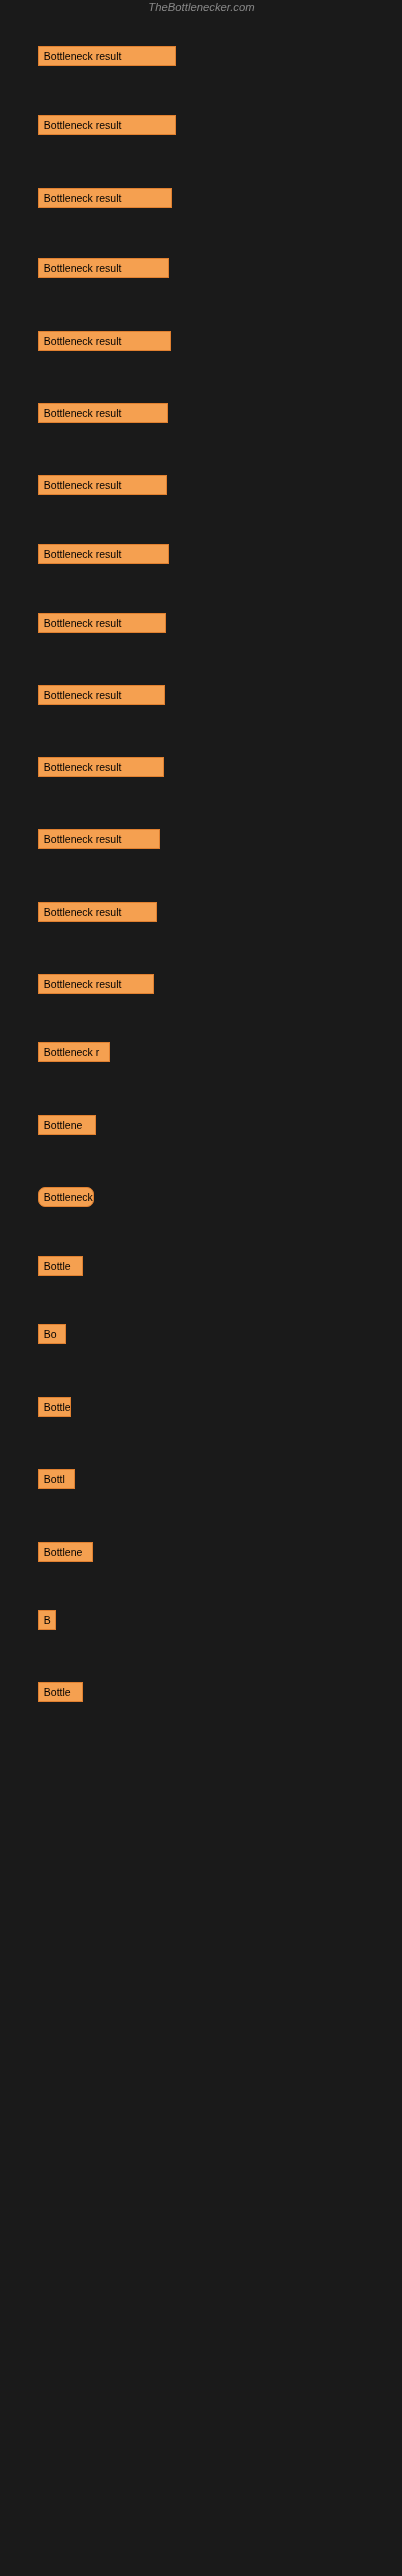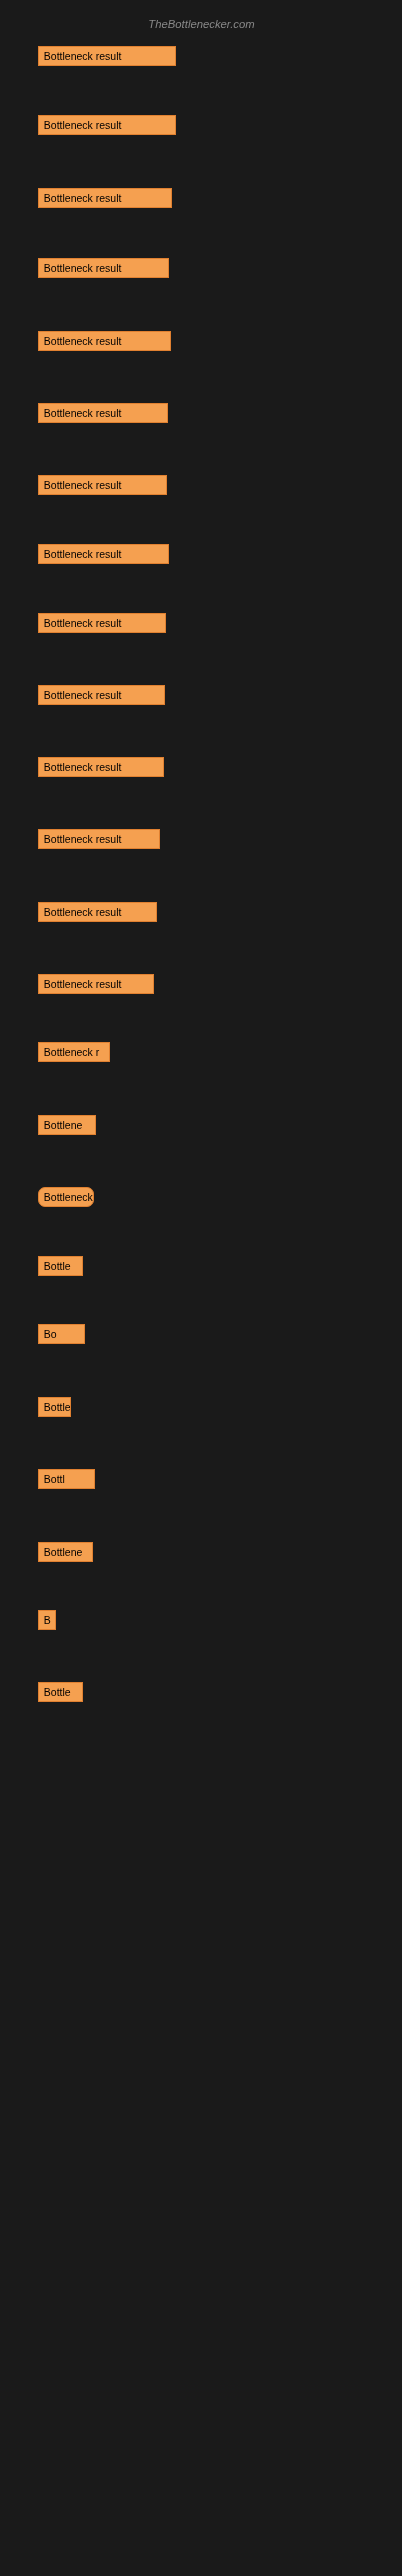--- a/index.html
+++ b/index.html
@@ -17,21 +17,21 @@
     }
 
     .site-title {
       position: absolute;
       top: 0;
       left: 0;
       width: 100%;
       text-align: center;
       color: #888;
       font-size: 11.3px;
-      padding: 18px 0;
+      padding: 1px 0;
       font-style: italic;
     }
 
     .bottleneck-item {
       position: absolute;
       left: 12px;
       background-color: #f5a050;
       color: #000;
       font-size: 10.5px;
       font-weight: normal;
@@ -58,19 +58,19 @@
 <div class="bottleneck-item" style="top: 613px; width: 128px;">Bottleneck result</div>
 <div class="bottleneck-item" style="top: 685px; width: 127px;">Bottleneck result</div>
 <div class="bottleneck-item" style="top: 757px; width: 126px;">Bottleneck result</div>
 <div class="bottleneck-item" style="top: 829px; width: 122px;">Bottleneck result</div>
 <div class="bottleneck-item" style="top: 902px; width: 119px;">Bottleneck result</div>
 <div class="bottleneck-item" style="top: 974px; width: 116px;">Bottleneck result</div>
 <div class="bottleneck-item" style="top: 1042px; width: 72px;">Bottleneck r</div>
 <div class="bottleneck-item" style="top: 1115px; width: 58px;">Bottlene</div>
 <div class="bottleneck-item" style="top: 1187px; width: 56px; border-radius: 7px;">Bottleneck</div>
 <div class="bottleneck-item" style="top: 1256px; width: 45px;">Bottle</div>
-<div class="bottleneck-item" style="top: 1324px; width: 47px;">Bo</div>
+<div class="bottleneck-item" style="top: 1324px; width: 28px;">Bo</div>
 <div class="bottleneck-item" style="top: 1397px; width: 33px;">Bottler</div>
-<div class="bottleneck-item" style="top: 1469px; width: 57px;">Bottl</div>
+<div class="bottleneck-item" style="top: 1469px; width: 37px;">Bottl</div>
 <div class="bottleneck-item" style="top: 1542px; width: 55px;">Bottlene</div>
 <div class="bottleneck-item" style="top: 1610px; width: 17.7px;">B</div>
 <div class="bottleneck-item" style="top: 1682px; width: 45px;">Bottle</div>
 
 
 </body></html>

